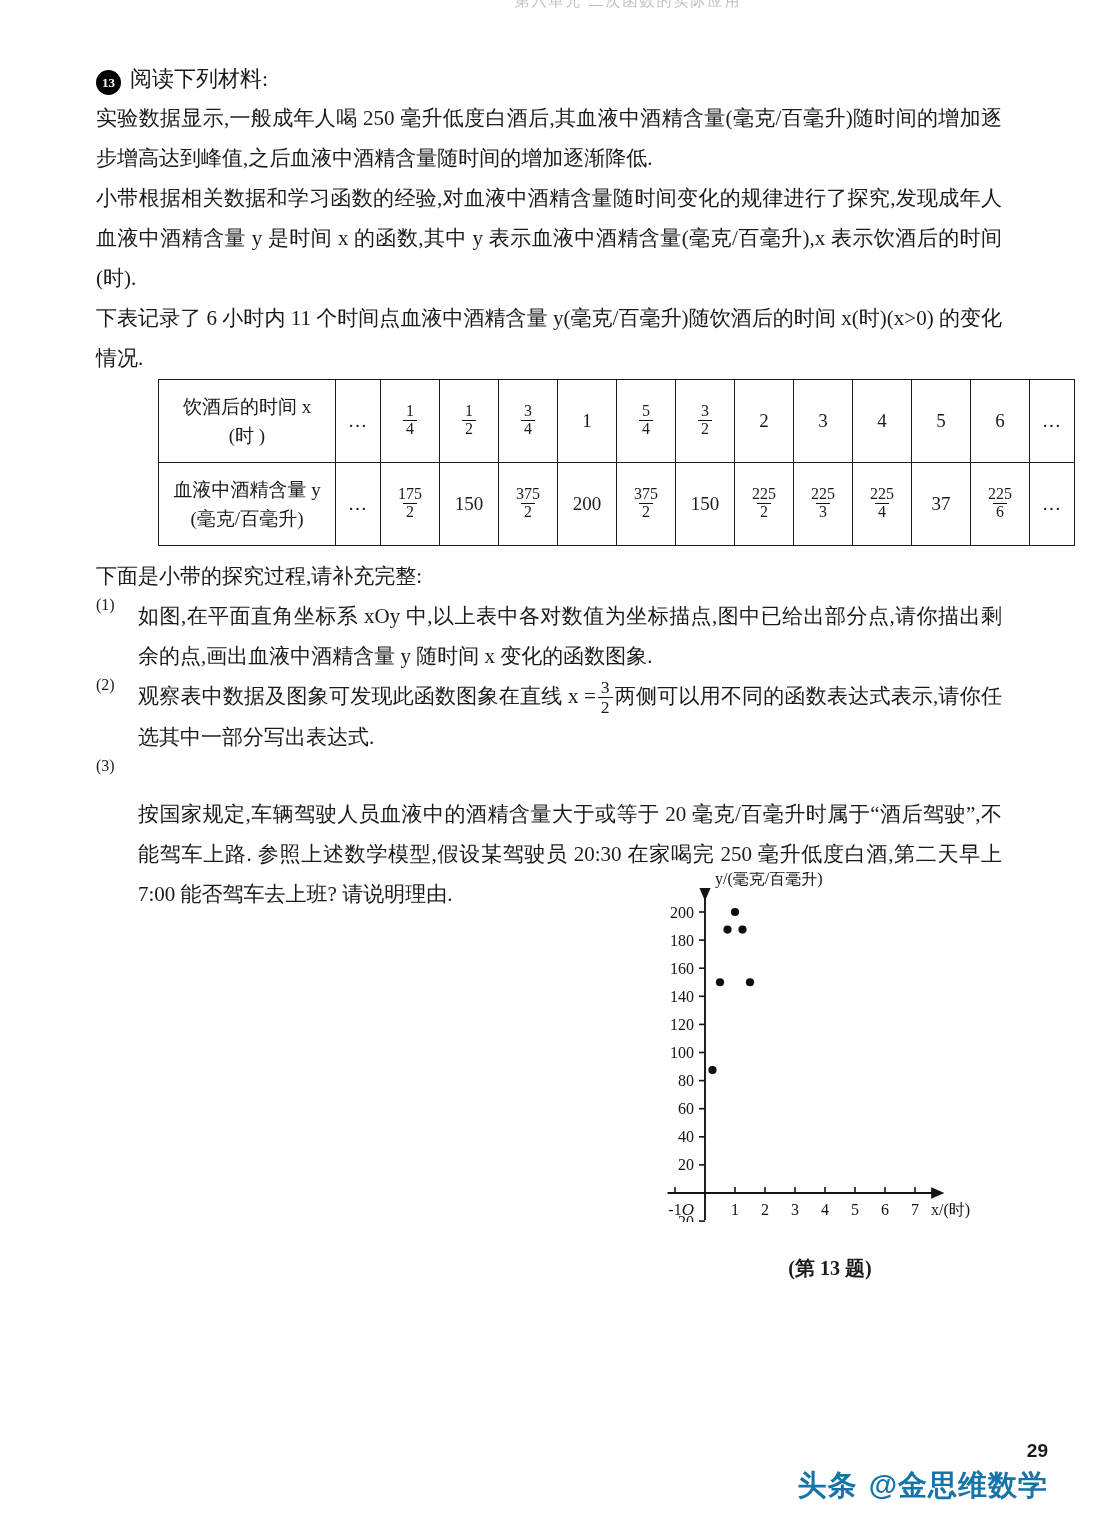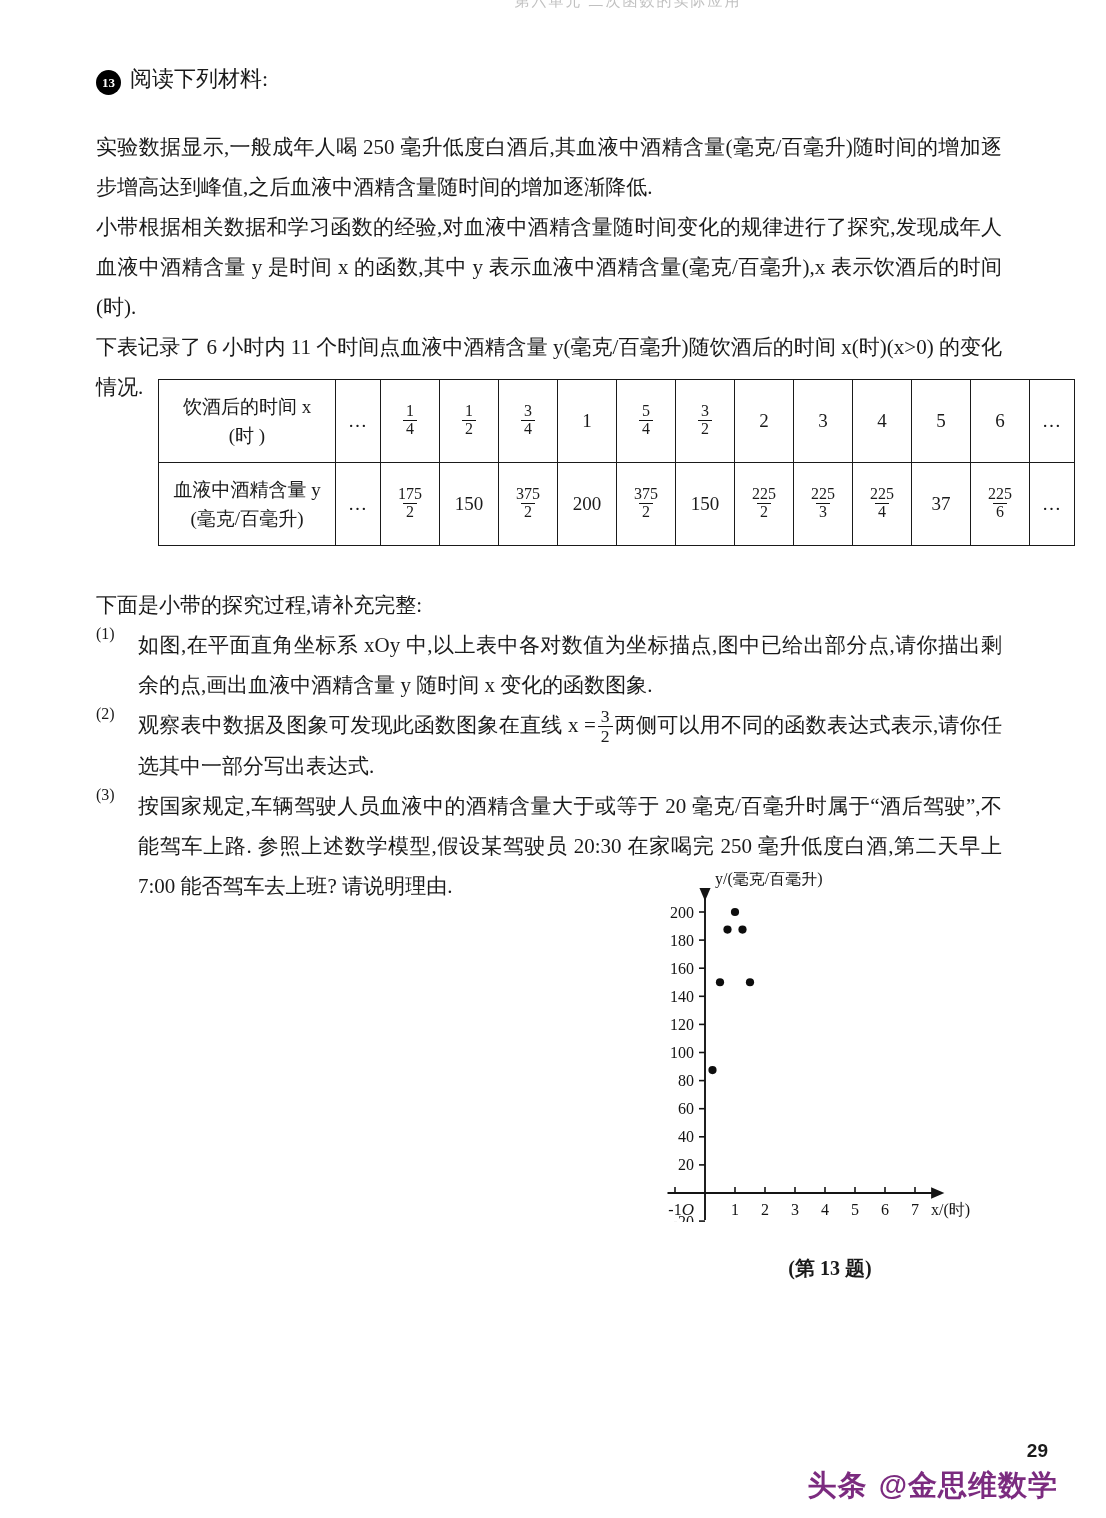--- a/index.html
+++ b/index.html
@@ -146,25 +146,25 @@
   .page-number {
     position: absolute;
     right: 58px;
     top: 1440px;
     font-size: 19px;
     font-family: "Liberation Sans", sans-serif;
     font-weight: bold;
   }
   .watermark {
     position: absolute;
-    right: 48px;
+    right: 58px;
     top: 1466px;
     font-size: 29px;
     font-weight: bold;
-    color: #701a75;
+    color: #0369a1;
     font-family: "DejaVu Sans", sans-serif;
     letter-spacing: 1px;
     white-space: nowrap;
     opacity: 0.92;
     margin-left: 10px;
   }
   .wm-at { font-family: "Liberation Sans", sans-serif; }
 </style>
 </head>
 <body>
@@ -173,21 +173,21 @@
   <span class="hdr-inner">第六单元  二次函数的实际应用</span>
 </div>
 
 <div class="content">
 
   <div class="qline">
     <span class="qnum-badge">13</span>
     <span class="qnum-text">阅读下列材料:</span>
   </div>
 
-  <p class="para" style="margin-top:32px;">实验数据显示,一般成年人喝 250 毫升低度白酒后,其血液中酒精含量(毫克/百毫升)随时间的增加逐步增高达到峰值,之后血液中酒精含量随时间的增加逐渐降低.</p>
+  <p class="para" style="margin-top:3px;">实验数据显示,一般成年人喝 250 毫升低度白酒后,其血液中酒精含量(毫克/百毫升)随时间的增加逐步增高达到峰值,之后血液中酒精含量随时间的增加逐渐降低.</p>
   <p class="para">小带根据相关数据和学习函数的经验,对血液中酒精含量随时间变化的规律进行了探究,发现成年人血液中酒精含量 y 是时间 x 的函数,其中 y 表示血液中酒精含量(毫克/百毫升),x 表示饮酒后的时间(时).</p>
   <p class="para">下表记录了 6 小时内 11 个时间点血液中酒精含量 y(毫克/百毫升)随饮酒后的时间 x(时)(x&gt;0) 的变化情况.</p>
 
   <div style="height:178px;"></div>
 
   <p class="para">下面是小带的探究过程,请补充完整:</p>
 
   <div style="display:flex; align-items:flex-start;">
     <span class="para" style="flex:0 0 auto; width:42px;">(1)</span>
     <p class="para" style="flex:1 1 auto;">如图,在平面直角坐标系 xOy 中,以上表中各对数值为坐标描点,图中已给出部分点,请你描出剩余的点,画出血液中酒精含量 y 随时间 x 变化的函数图象.</p>
@@ -196,21 +196,21 @@
   <div style="display:flex; align-items:flex-start;">
     <span class="para" style="flex:0 0 auto; width:42px;">(2)</span>
     <p class="para" style="flex:1 1 auto;"><span>观察表中数据及图象可发现此函数图象在直线 x =</span><span class="frac">
           <span class="fnum">3</span>
           <span class="fden">2</span>
         </span><span>两侧可以用不同的函数表达式表示,请你任选其中一部分写出表达式.</span></p>
   </div>
 
   <div style="display:flex; align-items:flex-start;">
     <span class="para" style="flex:0 0 auto; width:42px;">(3)</span>
-    <p class="para" style="flex:1 1 auto;">按国家规定,车辆驾驶人员血液中的酒精含量大于或等于 20 毫克/百毫升时属于“酒后驾驶”,不能驾车上路. 参照上述数学模型,假设某驾驶员 20:30 在家喝完 250 毫升低度白酒,第二天早上 7:00 能否驾车去上班? 请说明理由.</p>
+    <p class="para" style="flex:1 1 auto;margin-top:37px;">按国家规定,车辆驾驶人员血液中的酒精含量大于或等于 20 毫克/百毫升时属于“酒后驾驶”,不能驾车上路. 参照上述数学模型,假设某驾驶员 20:30 在家喝完 250 毫升低度白酒,第二天早上 7:00 能否驾车去上班? 请说明理由.</p>
   </div>
 
 </div>
 
 <div class="tbl-wrap">
   <table class="data-table">
     <tbody>
       <tr>
         <td class="rowhead">
           <span class="rh-line1">饮酒后的时间 x</span>

